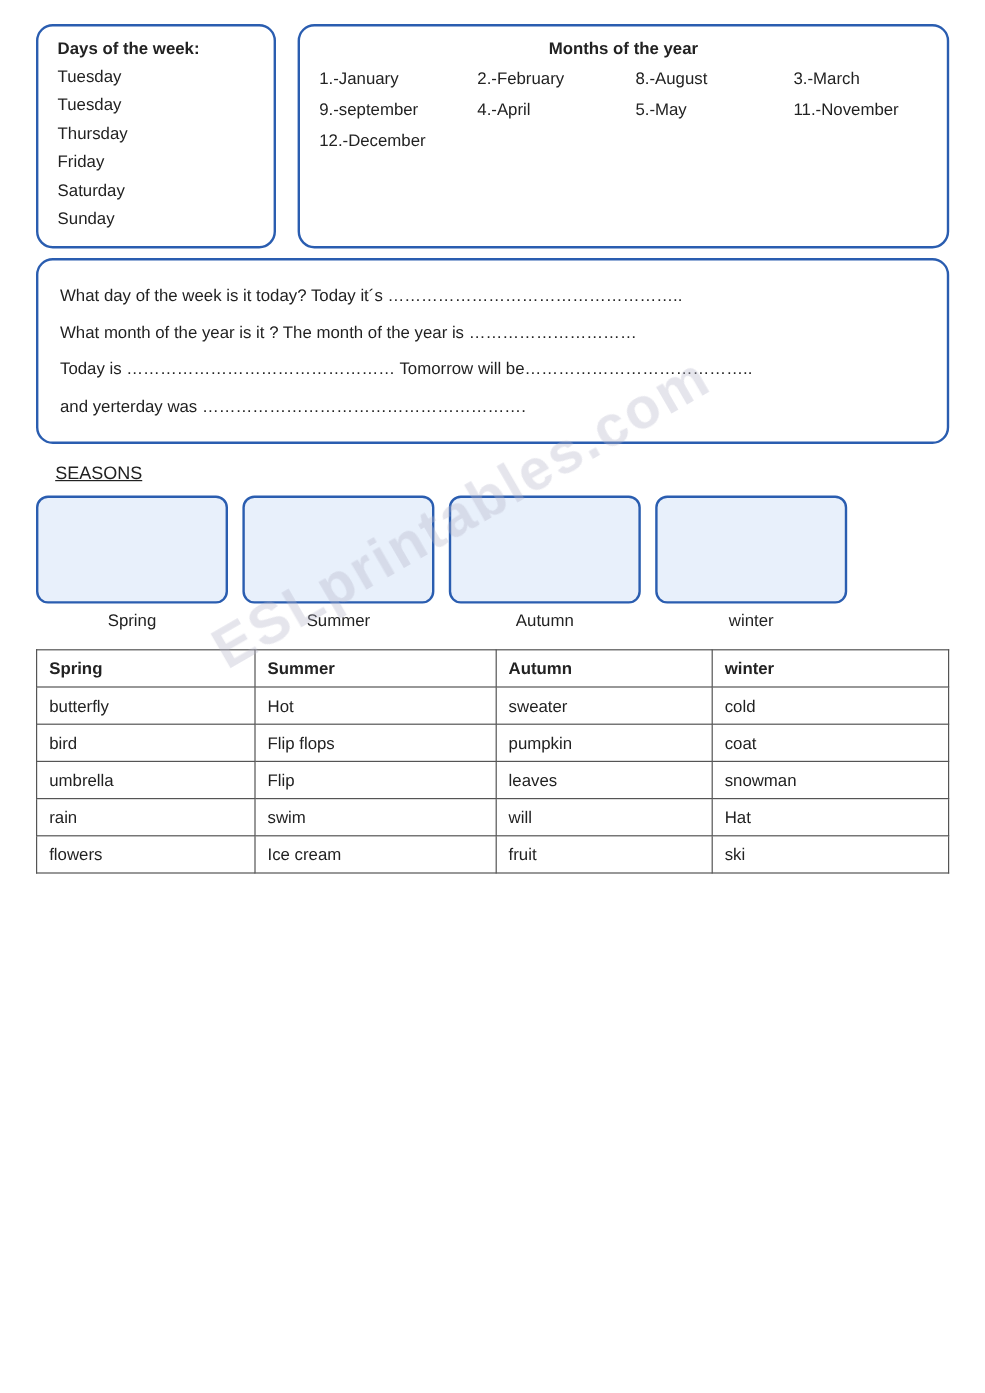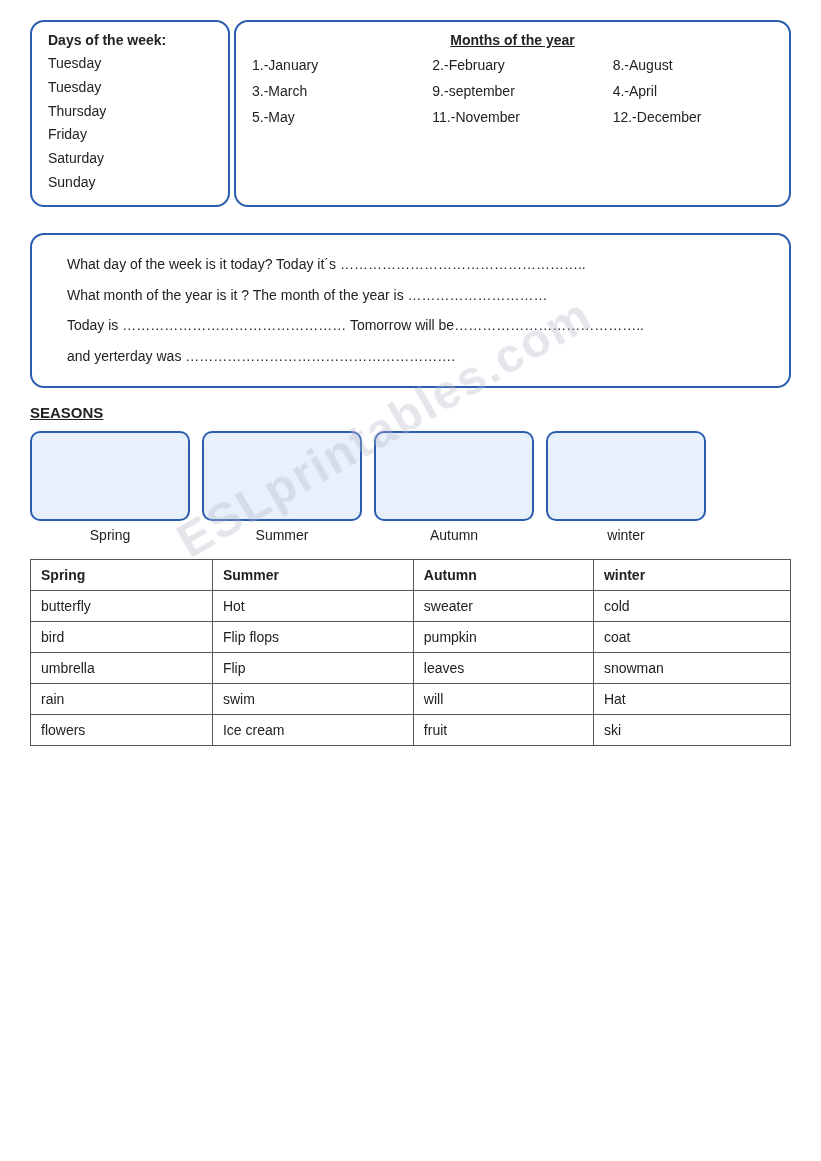--- a/index.html
+++ b/index.html
@@ -13,22 +13,22 @@
       font-family: Arial, sans-serif;
       font-size: 14px;
       color: #222;
       width: 821px;
       min-height: 1161px;
       padding: 20px 30px;
     }
 
     .top-section {
       display: flex;
-      gap: 4px;
-      margin-bottom: 26px;
+      gap: 18px;
+      margin-bottom: 8px;
       justify-content: flex-end;
     }
 
     .days-box {
       border: 2px solid #2a5db0;
       border-radius: 14px;
       padding: 10px 16px;
       min-width: 200px;
       flex: 0 0 auto;
     }
@@ -44,45 +44,45 @@
 
     .months-box {
       border: 2px solid #2a5db0;
       border-radius: 14px;
       padding: 10px 16px;
       flex: 1;
     }
 
     .months-box .box-title {
       font-weight: bold;
-      text-decoration: underline;
       text-align: center;
       margin-bottom: 6px;
     }
 
     .months-grid {
       display: grid;
-      grid-template-columns: 1fr 1fr 1fr;
+      grid-template-columns: 1fr 1fr 1fr 1fr;
       gap: 2px 20px;
       line-height: 1.7;
     }
 
     .questions-box {
       border: 2px solid #2a5db0;
       border-radius: 14px;
-      padding: 14px 35px;
+      padding: 14px 18px;
       margin-bottom: 16px;
       line-height: 2.2;
     }
 
     .seasons-title {
-      font-weight: bold;
+      font-weight: normal;
       text-decoration: underline;
       margin-bottom: 10px;
       font-size: 15px;
+      margin-left: 16px;
     }
 
     .seasons-images {
       display: flex;
       gap: 12px;
       margin-bottom: 6px;
     }
 
     .season-card {
       border: 2px solid #2a5db0;

